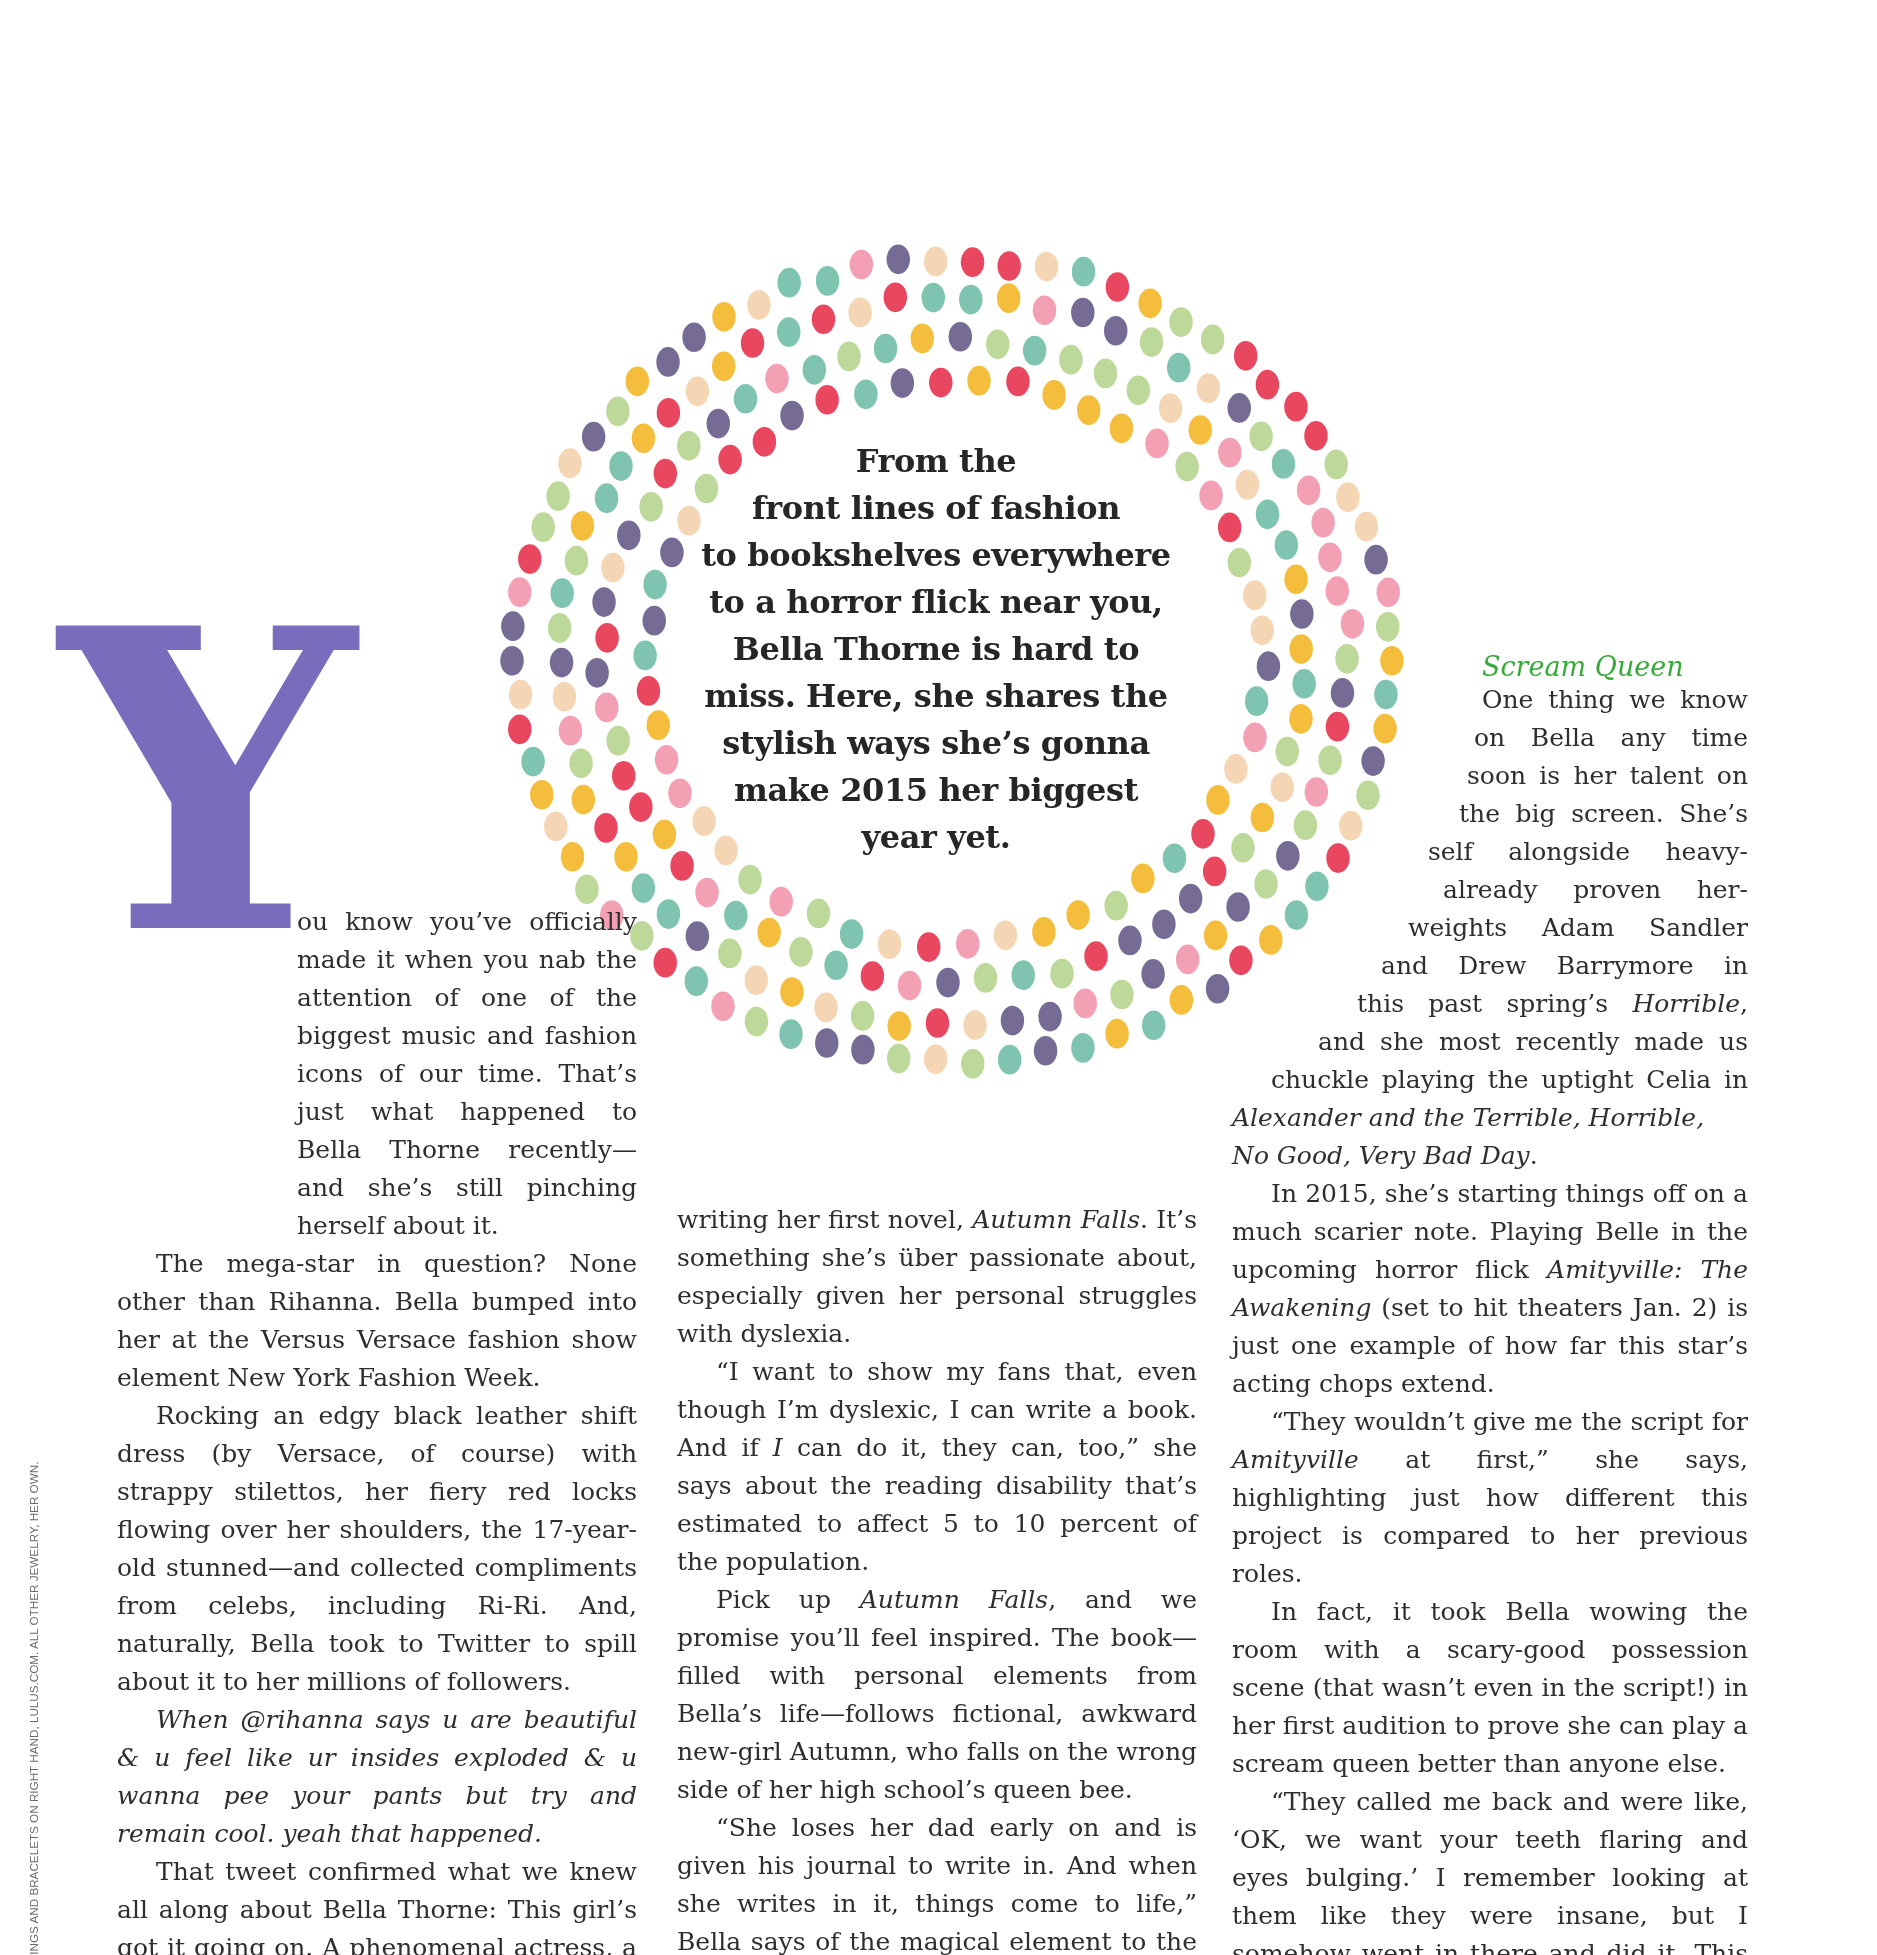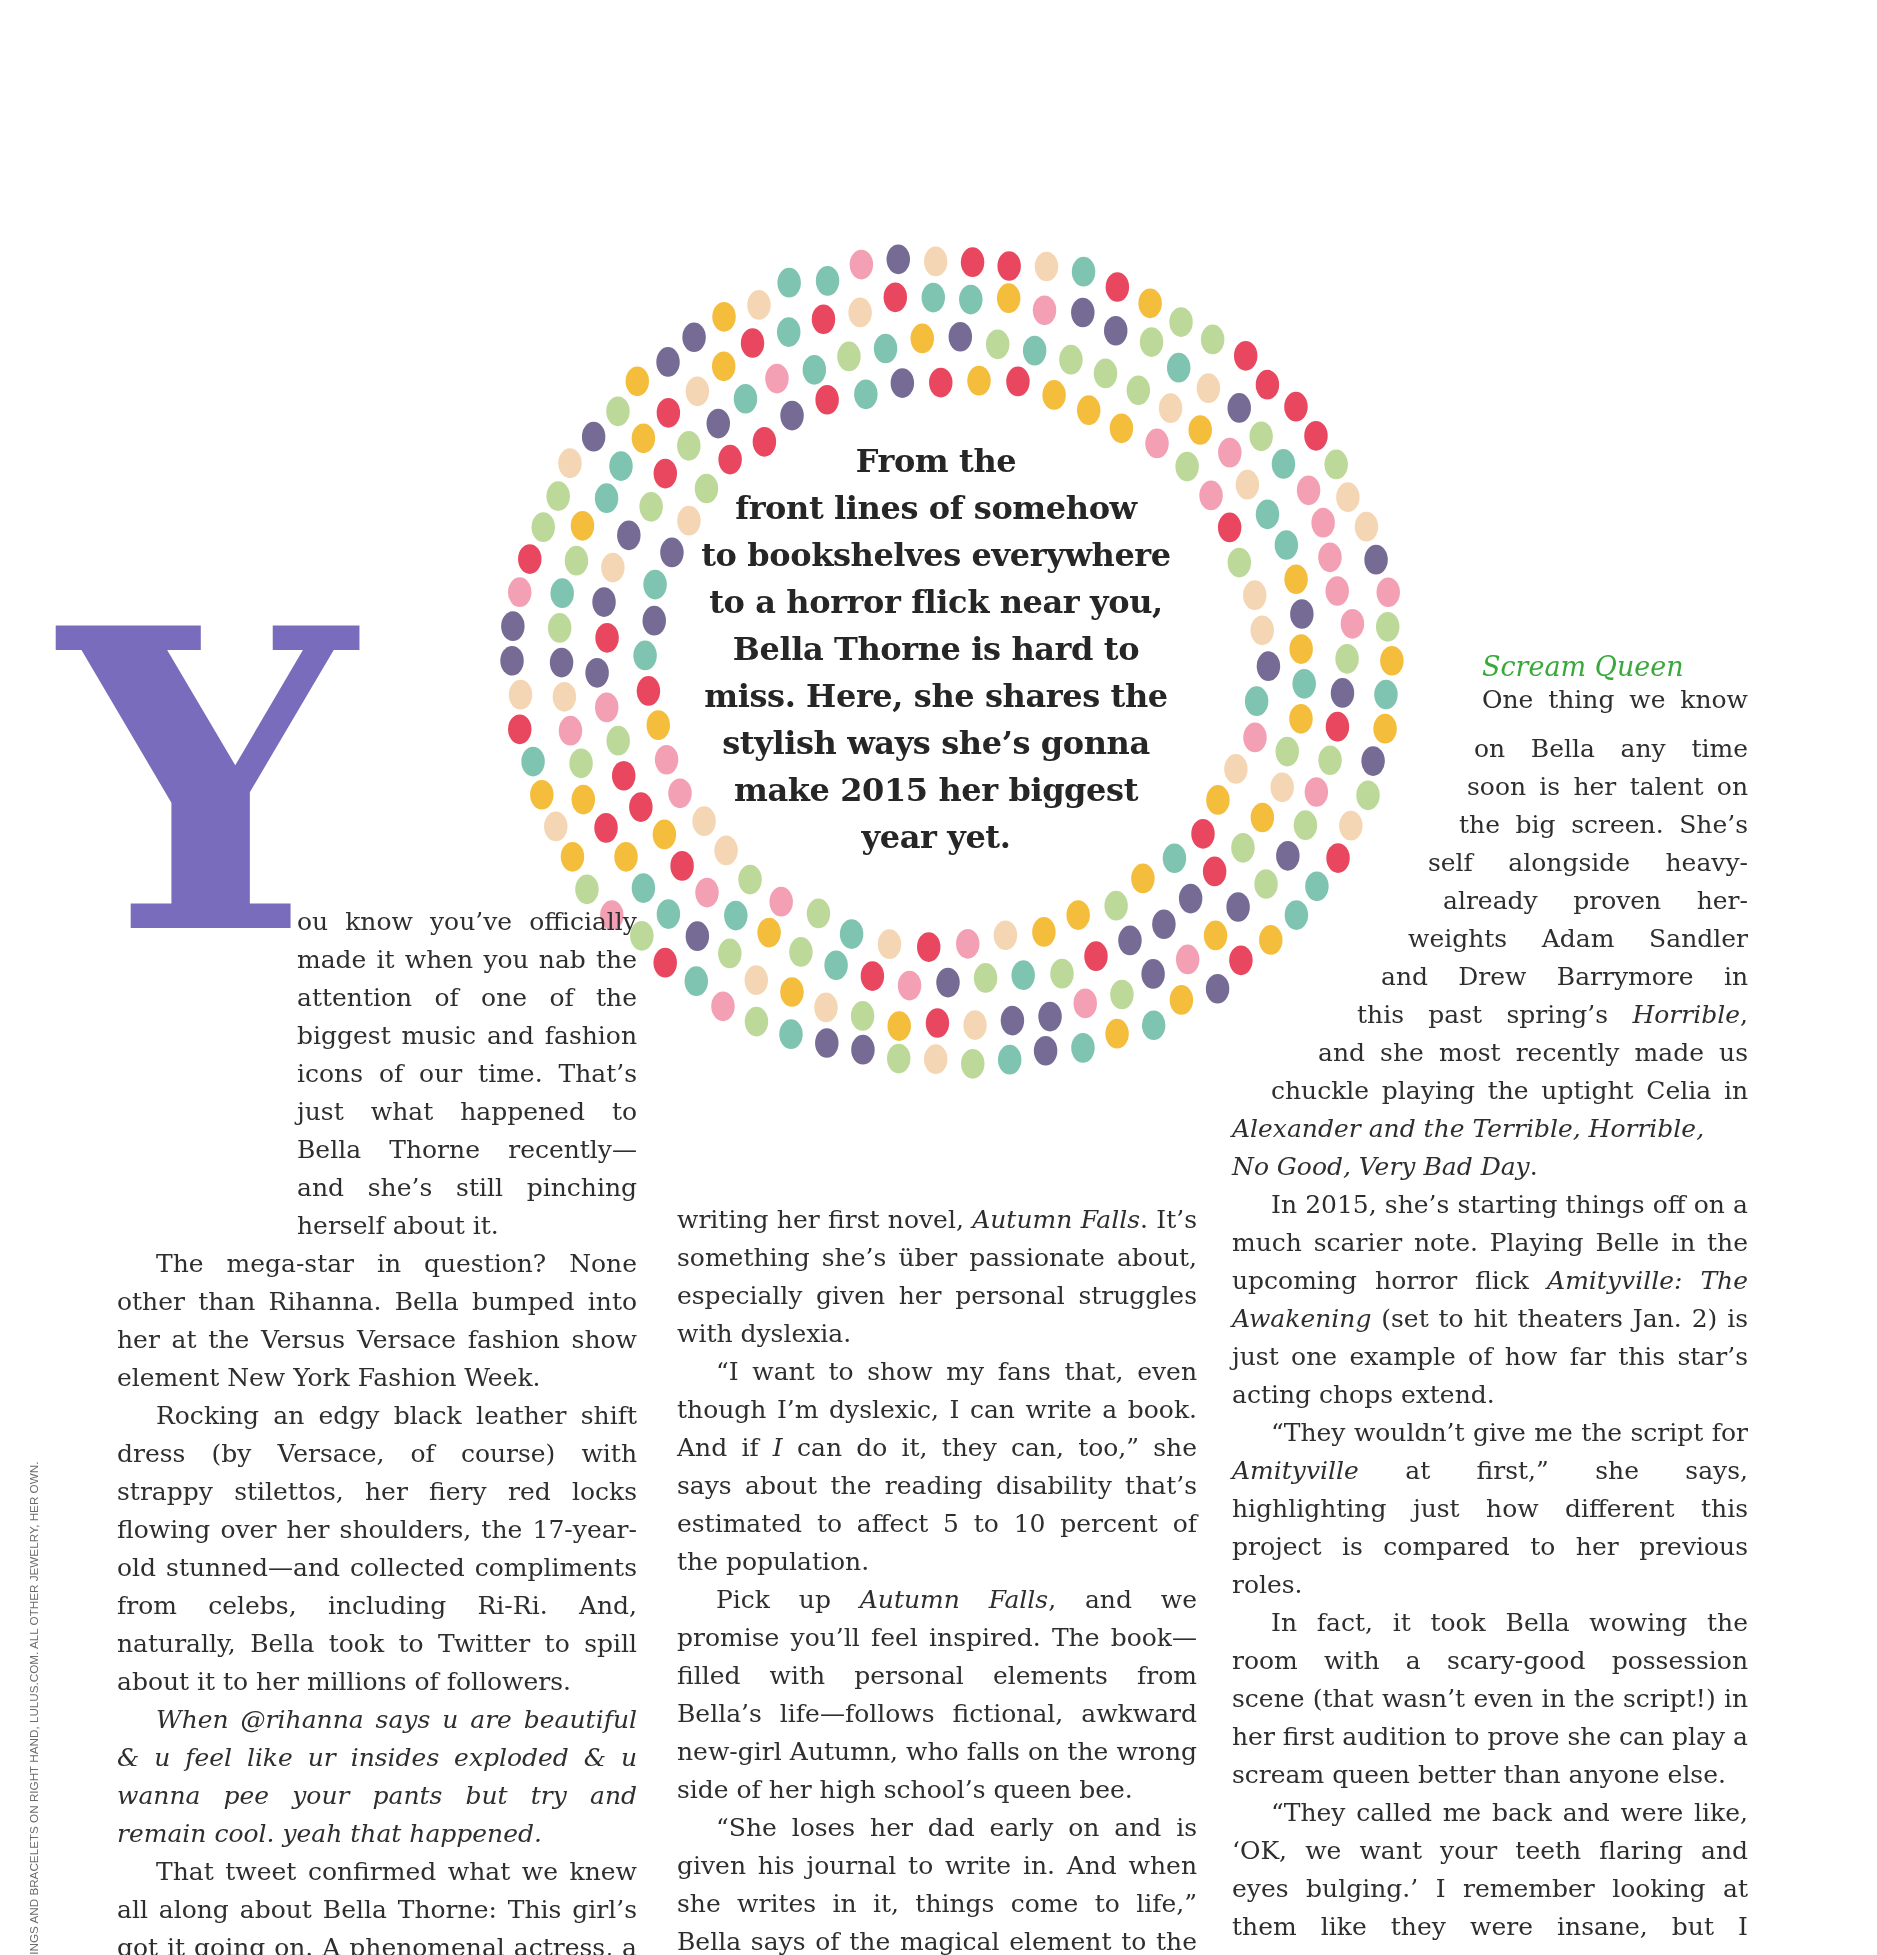--- a/index.html
+++ b/index.html
@@ -288,21 +288,21 @@
     <ellipse cx="3144.7" cy="1349.0" rx="30" ry="38" fill="#e8475f"></ellipse>
     <ellipse cx="3169.4" cy="1439.0" rx="30" ry="38" fill="#bcd99a"></ellipse>
     <ellipse cx="3208.9" cy="1522.4" rx="30" ry="38" fill="#f5d6b4"></ellipse>
     <ellipse cx="3228.0" cy="1612.1" rx="30" ry="38" fill="#f5d6b4"></ellipse>
     <ellipse cx="3243.9" cy="1703.8" rx="30" ry="38" fill="#766b95"></ellipse>
     <ellipse cx="3213.7" cy="1793.4" rx="30" ry="38" fill="#7fc4b0"></ellipse>
   </svg>
 
 <div class="deck">
   <span>From the</span>
-  <span>front lines of somehow</span>
+  <span>front lines of fashion</span>
   <span>to bookshelves everywhere</span>
   <span>to a horror flick near you,</span>
   <span>Bella Thorne is hard to</span>
   <span>miss. Here, she shares the</span>
   <span>stylish ways she’s gonna</span>
   <span>make 2015 her biggest</span>
   <span>year yet.</span>
 </div>
 
 <div class="dropcap" style="color: rgb(122, 108, 188);">Y</div>
@@ -321,21 +321,21 @@
   <p class="ind"><span>“I want to show my fans that, even though I’m dyslexic, I can write a book. And if </span><em>I</em><span> can do it, they can, too,” she says about the reading disability that’s estimated to affect 5 to 10 percent of the population.</span></p>
   <p class="ind"><span>Pick up </span><em>Autumn Falls</em><span>, and we promise you’ll feel inspired. The book—filled with personal elements from Bella’s life—follows fictional, awkward new-girl Autumn, who falls on the wrong side of her high school’s queen bee.</span></p>
   <p class="ind">“She loses her dad early on and is given his journal to write in. And when she writes in it, things come to life,” Bella says of the magical element to the story.</p>
 
 </div>
 
 <div class="col col3">
   <p class="hed green sq-head" style="color: rgb(56, 169, 58);">Scream Queen</p>
   <div id="wrap-lines" style="text-align:right; padding-top:15.6px;">
     <div style="padding-left:250px;text-align:justify;text-align-last:justify;">One thing we know</div>
-    <div style="padding-left:242px;text-align:justify;text-align-last:justify;margin-top:11px;">on Bella any time</div>
+    <div style="padding-left:242px;text-align:justify;text-align-last:justify;">on Bella any time</div>
     <div style="padding-left:235px;text-align:justify;text-align-last:justify;">soon is her talent on</div>
     <div style="padding-left:227px;text-align:justify;text-align-last:justify;">the big screen. She’s</div>
     <div style="padding-left:196px;text-align:justify;text-align-last:justify;">self alongside heavy-</div>
     <div style="padding-left:211px;text-align:justify;text-align-last:justify;">already proven her-</div>
     <div style="padding-left:176px;text-align:justify;text-align-last:justify;">weights Adam Sandler</div>
     <div style="padding-left:149px;text-align:justify;text-align-last:justify;">and Drew Barrymore in</div>
     <div style="padding-left:125px;text-align:justify;text-align-last:justify;"><span>this past spring’s </span><em>Horrible</em><span>,</span></div>
     <div style="padding-left:86px;text-align:justify;text-align-last:justify;">and she most recently made us</div>
     <div style="padding-left:39px;text-align:justify;text-align-last:justify;">chuckle playing the uptight Celia in</div>
     <div style="text-align:left;"><em>Alexander and the Terrible, Horrible, No Good, Very Bad Day</em><span>.</span></div>

